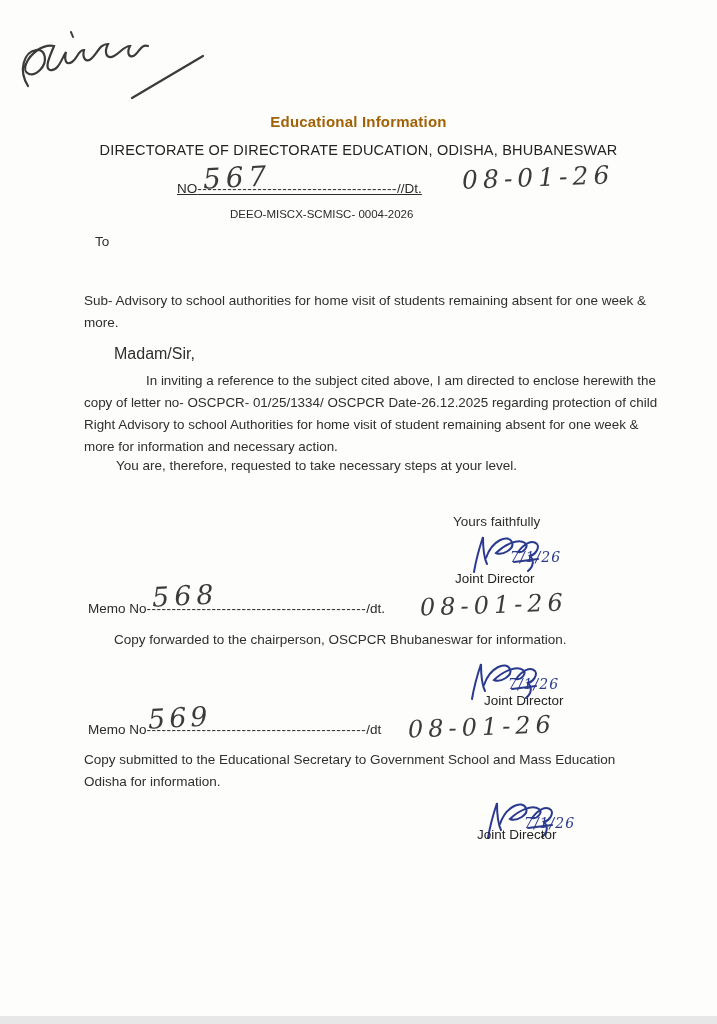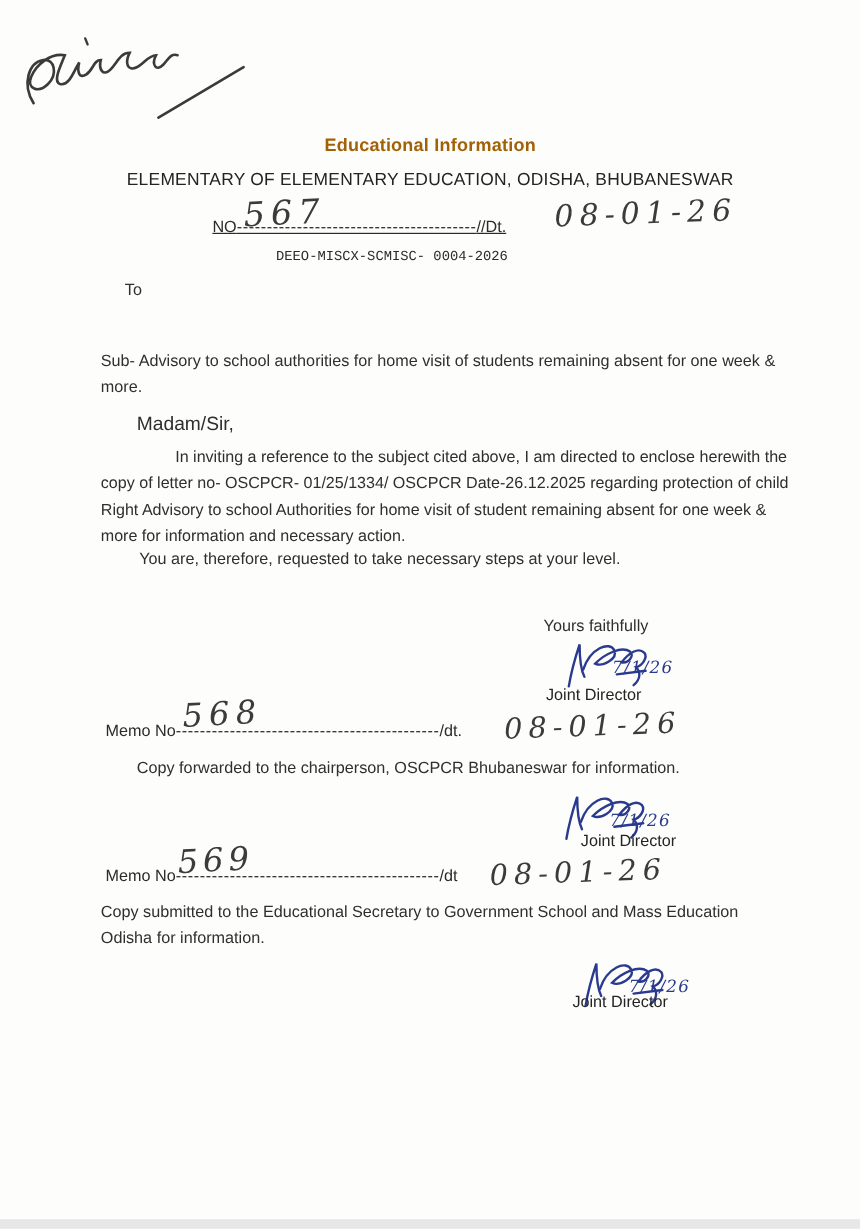--- a/index.html
+++ b/index.html
@@ -6,22 +6,22 @@
   .page{
     position:relative;width:717px;height:1024px;margin:0 auto;
     background:#fdfdfc;overflow:hidden;
     font-family:"Liberation Sans", sans-serif;color:#2f2f2f;
   }
   .abs{position:absolute;}
   .title{top:113px;left:0;width:100%;text-align:center;font-size:15px;font-weight:bold;letter-spacing:.2px;color:#a16207;}
   .subtitle{top:142px;left:0;width:100%;text-align:center;font-size:14.5px;color:#232323;letter-spacing:.2px;}
   .ref-line{left:177px;top:181px;font-size:13.5px;color:#2b2b2b;white-space:nowrap;text-decoration:underline;}
   .dashes{letter-spacing:.5px;}
-  .file-no{left:230px;top:208px;font-size:11.5px;color:#2b2b2b;font-family:Liberation Mono, monospace;}
-  .to-label{left:104px;top:234px;font-size:13.5px;}
+  .file-no{left:230px;top:208px;font-size:11.5px;color:#2b2b2b;}
+  .to-label{left:95px;top:234px;font-size:13.5px;}
   .recipients{left:106px;top:263px;font-size:13.5px;}
   .subject{left:84px;top:290px;width:580px;font-size:13.5px;line-height:1.6;}
   .salutation{left:84px;top:345px;font-size:16px;margin-left:30px;}
   .para1{left:84px;top:370px;width:580px;font-size:13.4px;line-height:1.63;text-indent:62px;}
   .para2{left:116px;top:458px;font-size:13.5px;}
   .closing{left:453px;top:514px;font-size:13.5px;}
   .jd{font-size:13.5px;color:#242424;}
   .jd1{left:455px;top:571px;}
   .jd2{left:484px;top:693px;}
   .jd3{left:477px;top:827px;}
@@ -54,21 +54,21 @@
 
   <div class="abs sig-top-wrap">
     <svg width="192" height="90" viewBox="0 0 192 90">
       <path d="M57,14 l2,5" fill="none" stroke-width="2" stroke-linecap="round" stroke="#3b3b3b"></path>
       <path d="M14,68 C4,52 10,34 22,32 C32,31 34,44 26,52 C18,60 8,56 12,46 C16,36 28,26 40,28 C36,38 30,50 36,52 C44,54 48,40 52,34 C50,42 52,48 58,44 C64,40 64,32 70,32 C68,40 72,46 78,40 C84,34 86,26 94,26 C90,34 92,42 100,38 C106,35 110,28 116,28 C112,36 116,42 122,36 C126,32 128,26 134,28" fill="none" stroke-width="2.2" stroke-linecap="round" stroke="#3b3b3b"></path>
       <path d="M118,80 L189,38" fill="none" stroke-width="2.2" stroke-linecap="round" stroke="#3b3b3b"></path>
     </svg>
   </div>
 
   <div class="abs title">Educational Information</div>
-  <div class="abs subtitle">ELEMENTARY OF ELEMENTARY EDUCATION, ODISHA, BHUBANESWAR</div>
+  <div class="abs subtitle">DIRECTORATE OF DIRECTORATE EDUCATION, ODISHA, BHUBANESWAR</div>
 
   <div class="abs ref-line"><span>NO</span><span class="dashes">----------------------------------------</span><span>//Dt.</span></div>
   <div class="abs hw hw-no-top">567</div>
   <div class="abs hw hw-date-top">08-01-26</div>
 
   <div class="abs file-no">DEEO-MISCX-SCMISC- 0004-2026</div>
 
   <div class="abs to-label">To</div>
   <div class="abs subject">Sub- Advisory to school authorities for home visit of students remaining absent for one week &amp; more.</div>
   <div class="abs salutation">Madam/Sir,</div>

